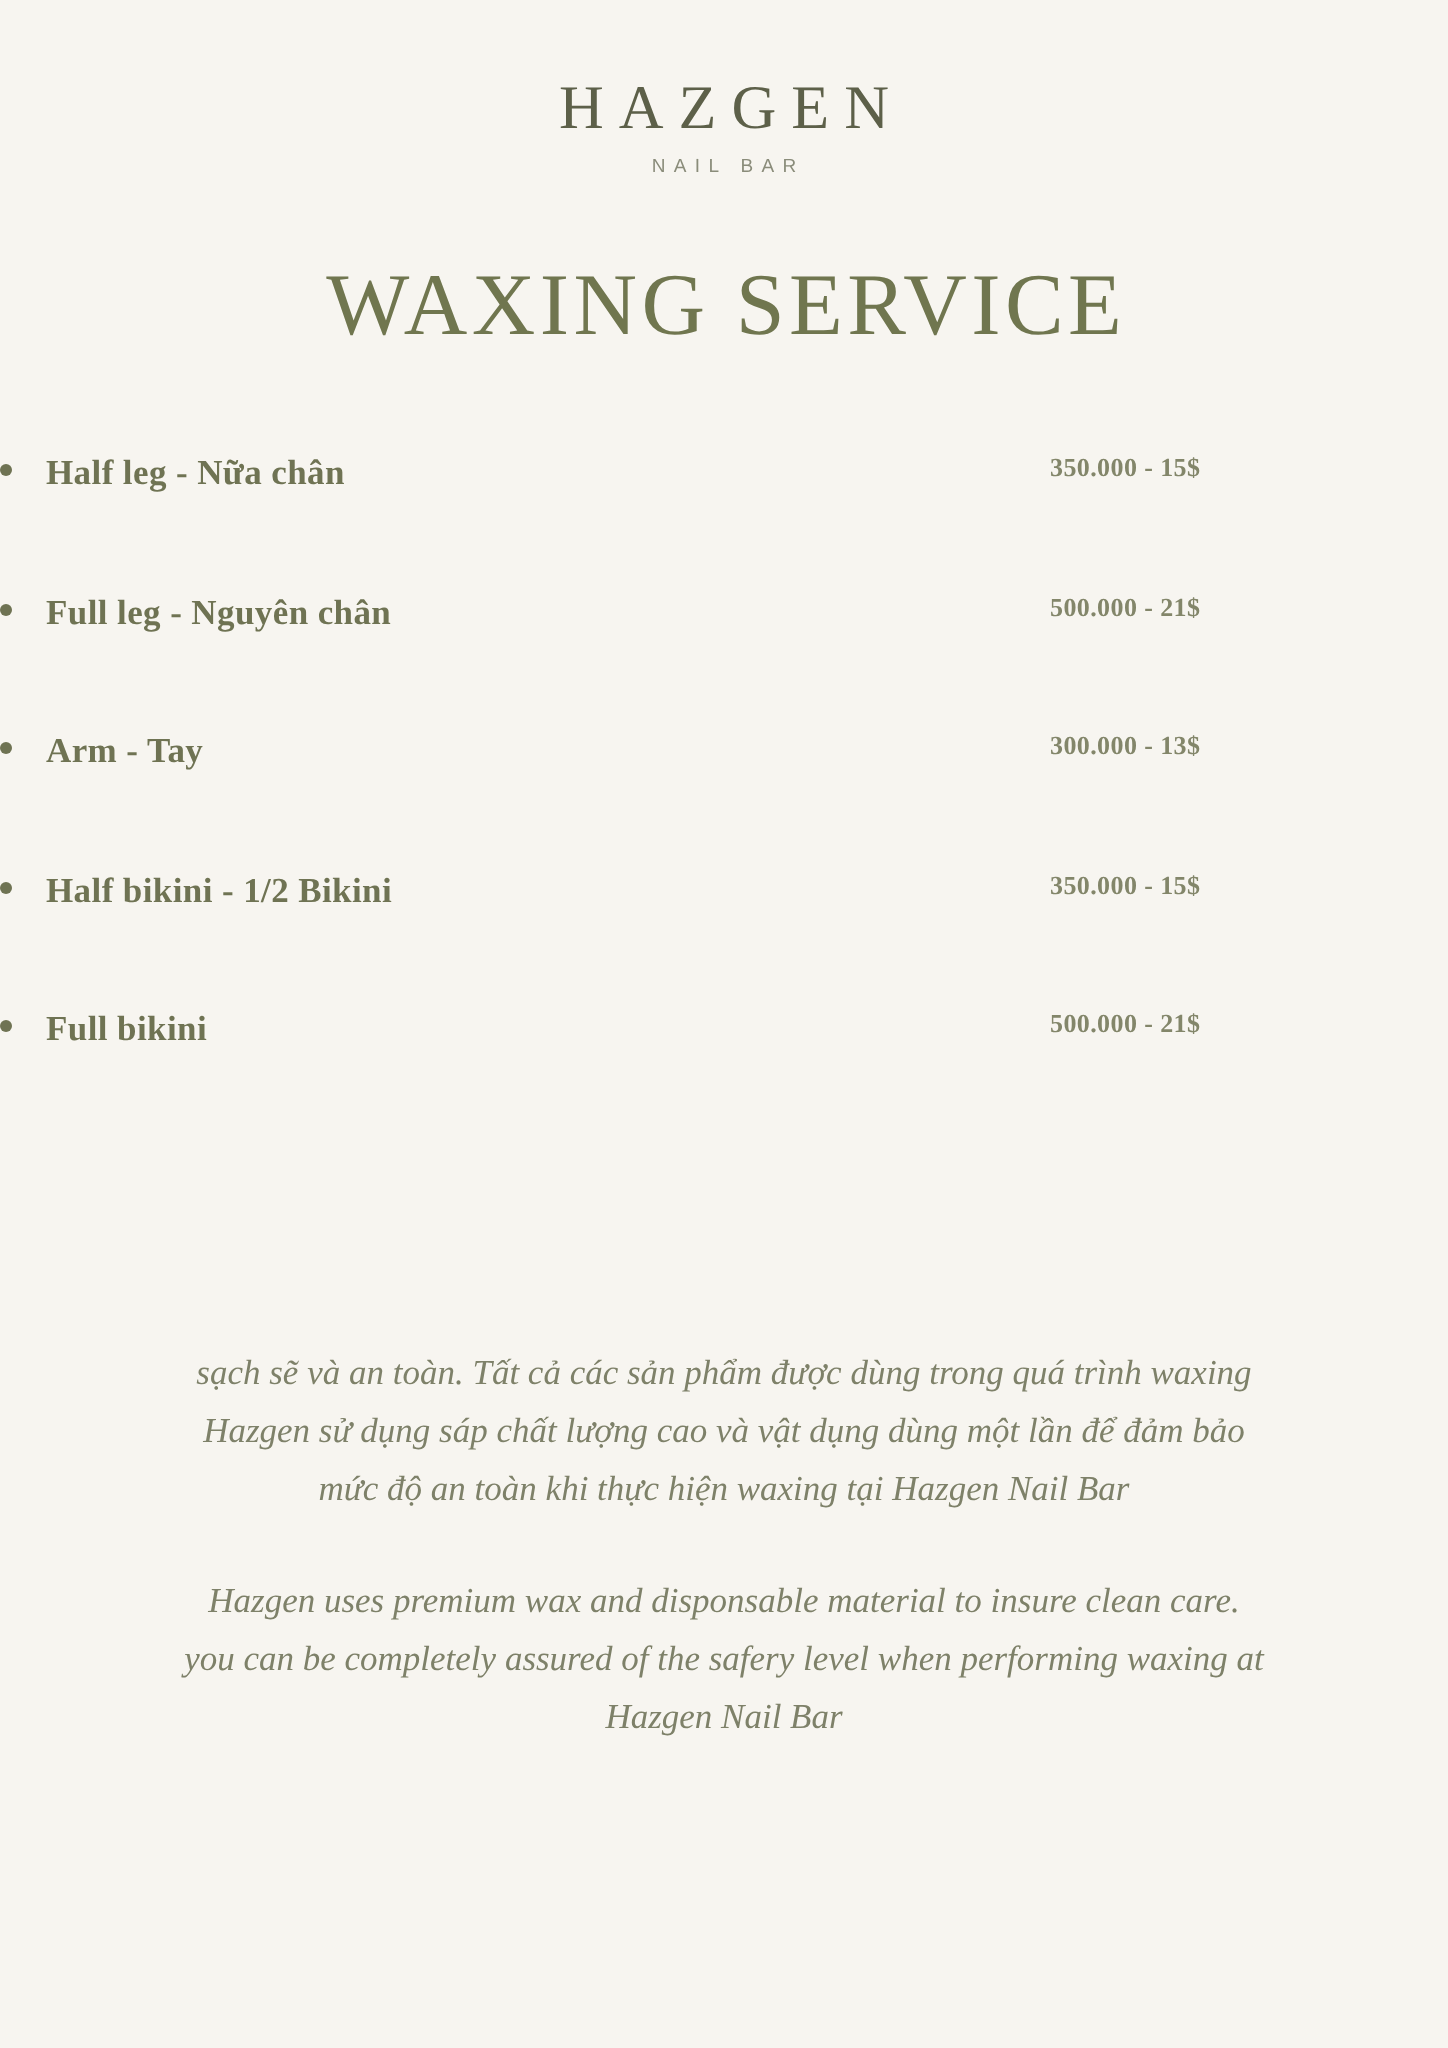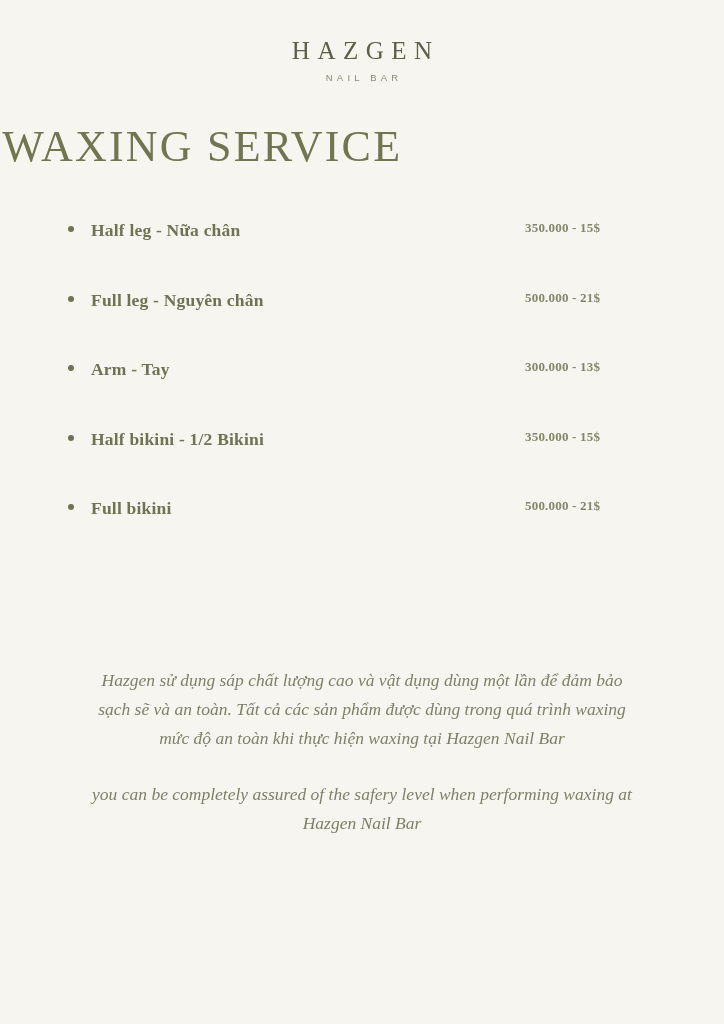--- a/index.html
+++ b/index.html
@@ -22,61 +22,60 @@
     box-sizing: border-box;
   }
 
   
   .brand {
     text-align: center;
     padding-top: 38px;
   }
   .brand-name {
     font-family: "Liberation Serif", "DejaVu Serif", serif;
-    font-size: 25px;
+    font-size: 31px;
     letter-spacing: 7.5px;
     color: #5d6049;
     line-height: 1;
     text-indent: 7.5px;
     font-weight: 400;
   }
   .brand-sub {
     margin-top: 9px;
     font-family: "Liberation Sans", "DejaVu Sans", sans-serif;
     font-size: 9.5px;
     letter-spacing: 4.2px;
     color: #8a8c7a;
     text-indent: 4.2px;
     font-weight: 400;
   }
 
   
   .page-title {
     margin-top: 40px;
-    text-align: left;
+    text-align: center;
     font-family: "Liberation Serif", "DejaVu Serif", serif;
     font-size: 44px;
     letter-spacing: 2.2px;
     color: #70764f;
     font-weight: 400;
     line-height: 1.1;
     text-indent: 2.2px;
   }
 
   
   .service-list {
     margin: 49px 0 0 0;
     padding: 0;
     list-style: none;
   }
   .service-row {
     display: flex;
     align-items: baseline;
     height: 69.5px;
-    padding-left: 68px;
     box-sizing: border-box;
   }
   .bullet {
     width: 6px;
     height: 6px;
     border-radius: 50%;
     background: #6f7353;
     flex: 0 0 auto;
     margin-right: 17px;
     position: relative;
@@ -165,25 +164,26 @@
       <span class="service-name">Full bikini</span>
       <span class="service-price">500.000 - 21$</span>
     </li>
 
 
   </ul>
 
   <div class="notes">
 
     <p class="note">
+      <span class="note-line">sạch sẽ và an toàn. Tất cả các sản phẩm được dùng trong quá trình waxing</span>
       <span class="note-line">Hazgen sử dụng sáp chất lượng cao và vật dụng dùng một lần để đảm bảo</span>
-      <span class="note-line">sạch sẽ và an toàn. Tất cả các sản phẩm được dùng trong quá trình waxing</span>
       <span class="note-line">mức độ an toàn khi thực hiện waxing tại Hazgen Nail Bar</span>
     </p>
 
     <p class="note">
+      <span class="note-line">Hazgen uses premium wax and disponsable material to insure clean care.</span>
       <span class="note-line">you can be completely assured of the safery level when performing waxing at</span>
       <span class="note-line">Hazgen Nail Bar</span>
     </p>
 
   </div>
 
 </div>
 
 </body></html>

